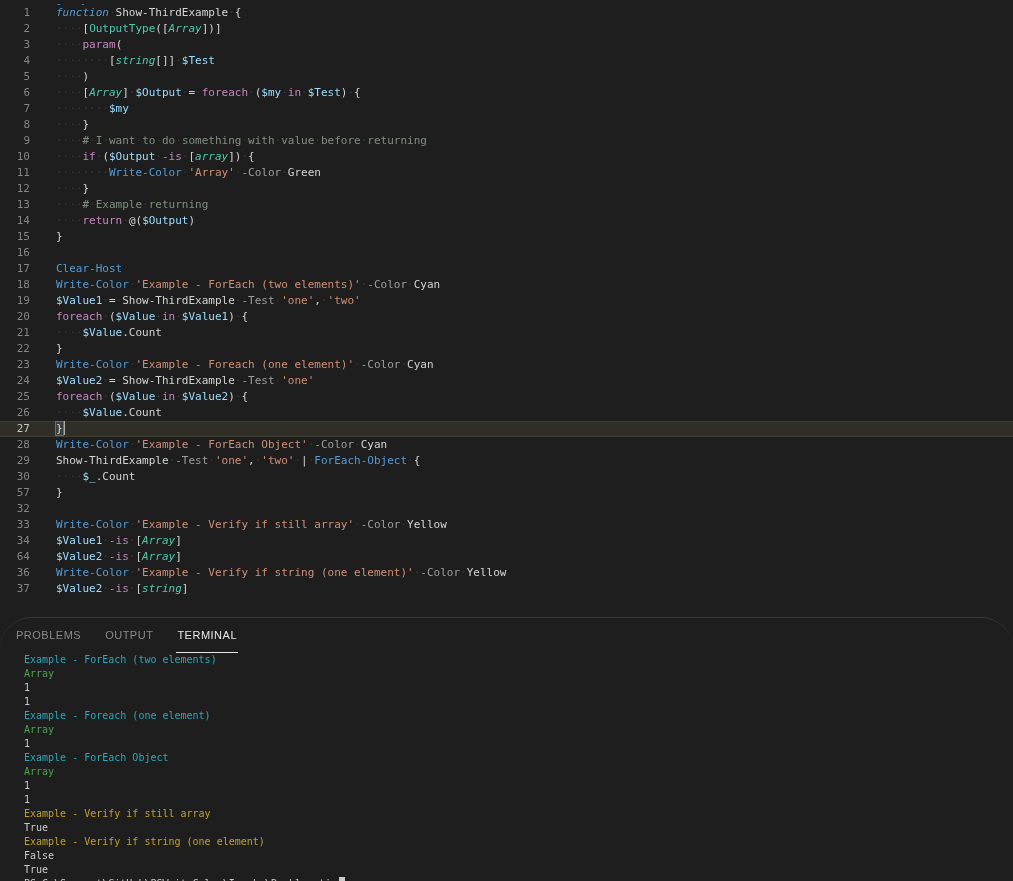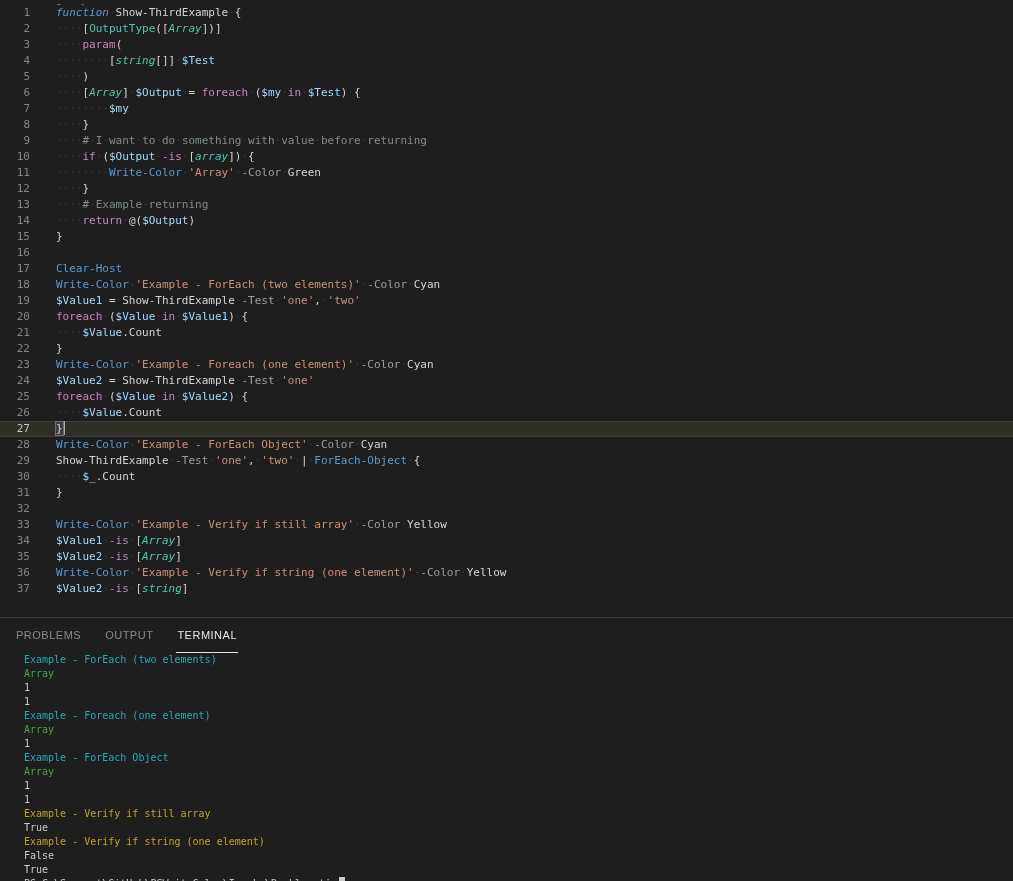--- a/index.html
+++ b/index.html
@@ -46,21 +46,21 @@
   .tk-bm{
     color:var(--fg,#d4d4d4);
     background:#3c3f41;outline:1px solid #6e6e6e;
   }
   .caret{
     display:inline-block;width:1.5px;height:14px;
     background:var(--cursor,#aeafad);vertical-align:top;margin-left:1px;
   }
   
   .panel{
-    height:263px;border-top:1px solid var(--border,#383838);
+    height:263px;border-top:1px solid var(--border,#383838);border-radius:32px;
   }
   .panel-tabs{
     display:flex;align-items:stretch;height:35px;padding-left:15px;
     font-family:"Liberation Sans","DejaVu Sans",sans-serif;
     font-size:11px;letter-spacing:.5px;
   }
   .ptab{
     display:flex;align-items:center;margin-right:22px;padding:0 1px;
     color:var(--tab_inactive,#8a8a8a);cursor:pointer;
     border-bottom:1px solid transparent;
@@ -116,25 +116,25 @@
         <div class="line"><span class="ln">21</span><span class="lc"><span class="tk-w">····</span><span class="tk-v">$Value</span><span class="tk-d">.Count</span></span></div>
         <div class="line"><span class="ln">22</span><span class="lc"><span class="tk-d">}</span></span></div>
         <div class="line"><span class="ln">23</span><span class="lc"><span class="tk-fn">Write-Color</span><span class="tk-w">·</span><span class="tk-s">'Example - Foreach (one element)'</span><span class="tk-w">·</span><span class="tk-p">-Color</span><span class="tk-w">·</span><span class="tk-d">Cyan</span></span></div>
         <div class="line"><span class="ln">24</span><span class="lc"><span class="tk-v">$Value2</span><span class="tk-w">·</span><span class="tk-d">=</span><span class="tk-w">·</span><span class="tk-d">Show-ThirdExample</span><span class="tk-w">·</span><span class="tk-p">-Test</span><span class="tk-w">·</span><span class="tk-s">'one'</span></span></div>
         <div class="line"><span class="ln">25</span><span class="lc"><span class="tk-k">foreach</span><span class="tk-w">·</span><span class="tk-d">(</span><span class="tk-v">$Value</span><span class="tk-w">·</span><span class="tk-k">in</span><span class="tk-w">·</span><span class="tk-v">$Value2</span><span class="tk-d">)</span><span class="tk-w">·</span><span class="tk-d">{</span></span></div>
         <div class="line"><span class="ln">26</span><span class="lc"><span class="tk-w">····</span><span class="tk-v">$Value</span><span class="tk-d">.Count</span></span></div>
         <div class="line active"><span class="ln">27</span><span class="lc"><span class="tk-bm">}</span><span class="caret"></span></span></div>
         <div class="line"><span class="ln">28</span><span class="lc"><span class="tk-fn">Write-Color</span><span class="tk-w">·</span><span class="tk-s">'Example - ForEach Object'</span><span class="tk-w">·</span><span class="tk-p">-Color</span><span class="tk-w">·</span><span class="tk-d">Cyan</span></span></div>
         <div class="line"><span class="ln">29</span><span class="lc"><span class="tk-d">Show-ThirdExample</span><span class="tk-w">·</span><span class="tk-p">-Test</span><span class="tk-w">·</span><span class="tk-s">'one'</span><span class="tk-d">,</span><span class="tk-w">·</span><span class="tk-s">'two'</span><span class="tk-w">·</span><span class="tk-d">|</span><span class="tk-w">·</span><span class="tk-fn">ForEach-Object</span><span class="tk-w">·</span><span class="tk-d">{</span></span></div>
         <div class="line"><span class="ln">30</span><span class="lc"><span class="tk-w">····</span><span class="tk-v">$_</span><span class="tk-d">.Count</span></span></div>
-        <div class="line"><span class="ln">31</span><span class="lc"><span class="tk-d">}</span></span></div>
+        <div class="line"><span class="ln">57</span><span class="lc"><span class="tk-d">}</span></span></div>
         <div class="line"><span class="ln">32</span><span class="lc"></span></div>
         <div class="line"><span class="ln">33</span><span class="lc"><span class="tk-fn">Write-Color</span><span class="tk-w">·</span><span class="tk-s">'Example - Verify if still array'</span><span class="tk-w">·</span><span class="tk-p">-Color</span><span class="tk-w">·</span><span class="tk-d">Yellow</span></span></div>
         <div class="line"><span class="ln">34</span><span class="lc"><span class="tk-v">$Value1</span><span class="tk-w">·</span><span class="tk-k">-is</span><span class="tk-w">·</span><span class="tk-d">[</span><span class="tk-ty">Array</span><span class="tk-d">]</span></span></div>
-        <div class="line"><span class="ln">35</span><span class="lc"><span class="tk-v">$Value2</span><span class="tk-w">·</span><span class="tk-k">-is</span><span class="tk-w">·</span><span class="tk-d">[</span><span class="tk-ty">Array</span><span class="tk-d">]</span></span></div>
+        <div class="line"><span class="ln">64</span><span class="lc"><span class="tk-v">$Value2</span><span class="tk-w">·</span><span class="tk-k">-is</span><span class="tk-w">·</span><span class="tk-d">[</span><span class="tk-ty">Array</span><span class="tk-d">]</span></span></div>
         <div class="line"><span class="ln">36</span><span class="lc"><span class="tk-fn">Write-Color</span><span class="tk-w">·</span><span class="tk-s">'Example - Verify if string (one element)'</span><span class="tk-w">·</span><span class="tk-p">-Color</span><span class="tk-w">·</span><span class="tk-d">Yellow</span></span></div>
         <div class="line"><span class="ln">37</span><span class="lc"><span class="tk-v">$Value2</span><span class="tk-w">·</span><span class="tk-k">-is</span><span class="tk-w">·</span><span class="tk-d">[</span><span class="tk-ty">string</span><span class="tk-d">]</span></span></div>
       </div>
   </div>
 
   <div class="panel">
     <div class="panel-tabs" id="panel-tabs">
         <div class="ptab">PROBLEMS</div>
         <div class="ptab">OUTPUT</div>
         <div class="ptab active">TERMINAL</div>

